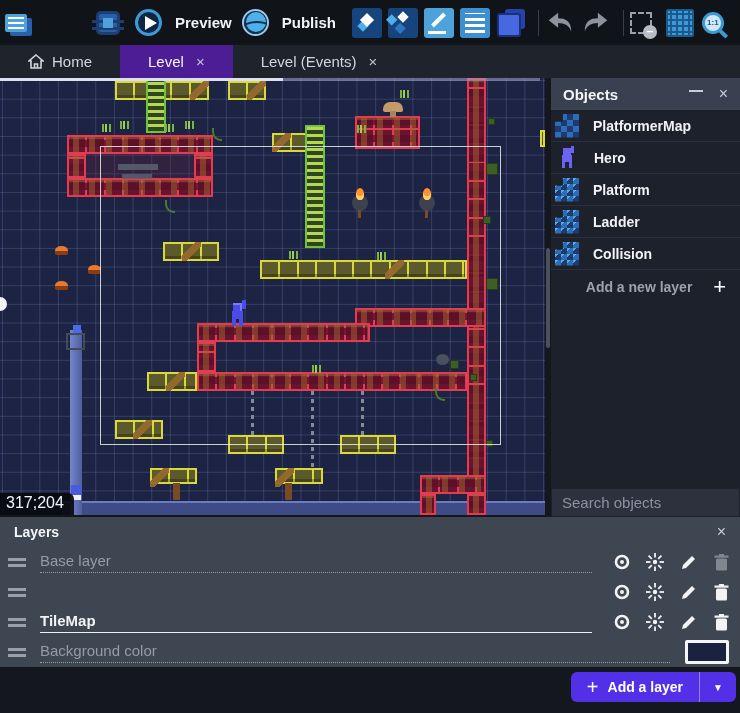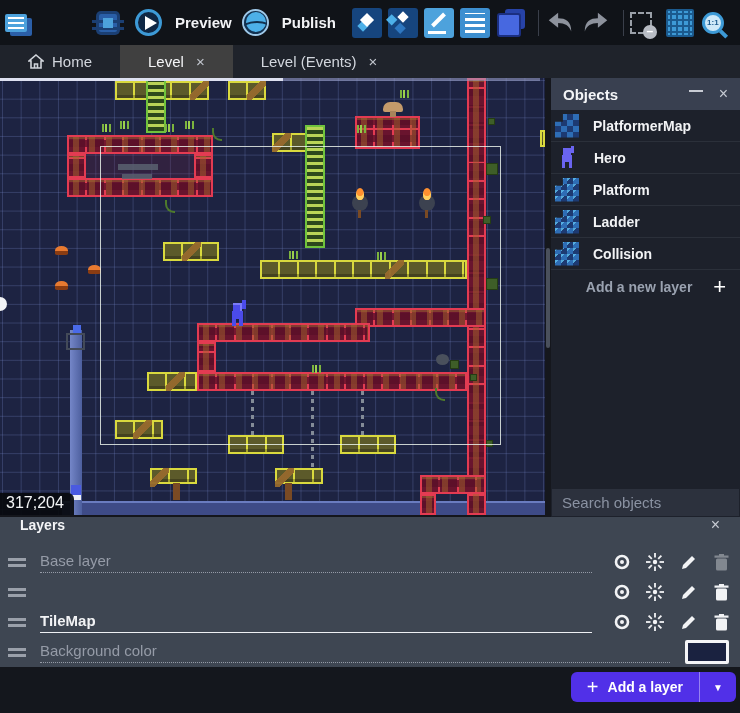--- a/index.html
+++ b/index.html
@@ -48,21 +48,21 @@
   .i-grid-in{width:28px;height:28px;background:#3d9ad6;border:2px solid #1b5a8e;border-radius:2px;
     background-image:linear-gradient(#1b5a8e 2px,transparent 2px),linear-gradient(90deg,#1b5a8e 2px,transparent 2px);
     background-size:6px 6px;background-position:2px 2px}
   .i-zoom-in{width:22px;height:22px;border-radius:50%;background:#cfe9f8;border:3px solid #3d9ad6;position:relative;
     display:flex;align-items:center;justify-content:center;color:#1b5a8e;font-size:8px;font-weight:700}
   .i-zoom-in::after{content:"";position:absolute;right:-7px;bottom:-5px;width:9px;height:4px;background:#3d9ad6;transform:rotate(45deg)}
 
   
   .tabbar{height:33px;background:#1f232b;display:flex;align-items:stretch;flex:none}
   .tab{display:flex;align-items:center;gap:8px;padding:0 28px;color:#d2d6dd;font-size:15px;cursor:pointer}
-  .tab.active{background:#404040;color:#f4f5f7}
+  .tab.active{background:#4c1d95;color:#f4f5f7}
   .tab .x{font-size:15px;color:#c2c6cе;color:#c2c6ce;margin-left:4px}
   .home-svg{width:16px;height:15px}
 
   
   .main{height:439px;background:#14161c;display:flex;flex:none}
   .canvas{position:relative;width:545px;height:437px;flex:none;overflow:hidden;background:#1d2342;
     background-image:linear-gradient(rgba(130,150,220,.24) 1px,transparent 1px),
       linear-gradient(90deg,rgba(130,150,220,.24) 1px,transparent 1px);
     background-size:18.66px 18.66px;background-position:2px 2px}
   .t{position:absolute}
@@ -143,21 +143,21 @@
   .obj-add-label{color:#9aa2b0;font-size:14px;font-weight:700;flex:1;text-align:center}
   .obj-add-plus{color:#fff;font-size:22px;font-weight:400}
   .obj-spacer{flex:1}
   .obj-search{height:27px;margin:0 1px 1px 1px;background:#2c313d;display:flex;align-items:center;padding:0 10px;flex:none}
   .obj-search input{flex:1;background:transparent;border:none;outline:none;color:#c9ced8;font-size:15px;
     font-family:"Liberation Sans",sans-serif}
   .obj-search input::placeholder{color:#8a92a2}
 
   
   .layers{height:196px;background:#3e4652;display:flex;flex-direction:column;flex:none}
-  .lay-head{height:30px;display:flex;padding:0 20px;flex:none}
+  .lay-head{height:30px;display:flex;align-items:center;padding:0 14px;flex:none}
   .lay-title{color:#f4f5f7;font-size:14px;font-weight:700;flex:1}
   .lay-row{height:30px;display:flex;align-items:center;padding:0 8px;flex:none}
   .handle{width:20px;height:10px;position:relative;margin-right:12px;cursor:grab;flex:none}
   .handle::before{content:"";position:absolute;left:0;top:1px;width:18px;height:2.5px;background:#9aa0aa;
     box-shadow:0 6px 0 #9aa0aa}
   .lay-name{width:552px;flex:none;font-size:15px;padding-bottom:3px;position:relative;margin-right:6px;
     color:#f2f3f5;font-weight:700;border-bottom:1px solid #eef0f4;cursor:text}
   .lay-row.muted .lay-name{color:#959ba7;font-weight:400;border-bottom:1px dotted #959ba7}
   .lay-row.bgrow .lay-name{width:630px}
   .lay-ics{display:flex;align-items:center;gap:11px;margin-left:auto}

